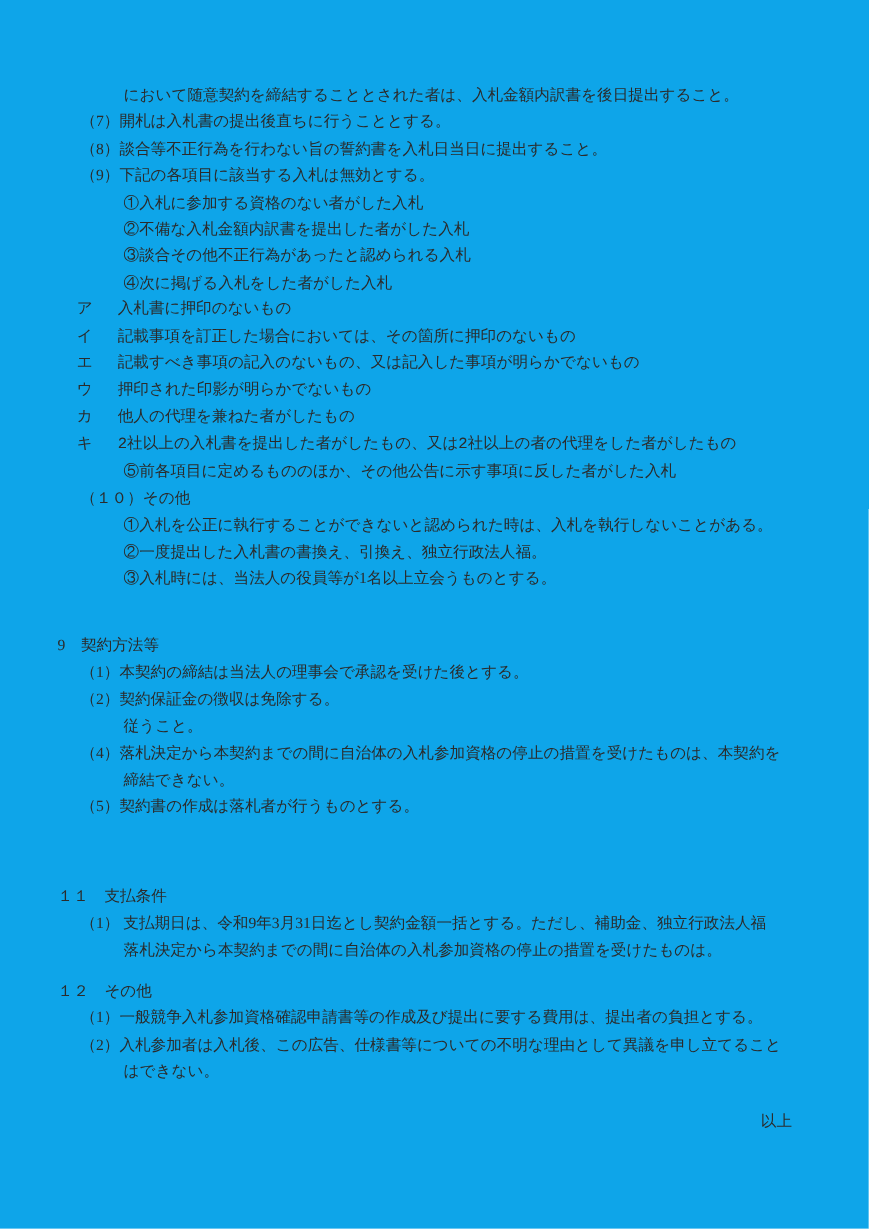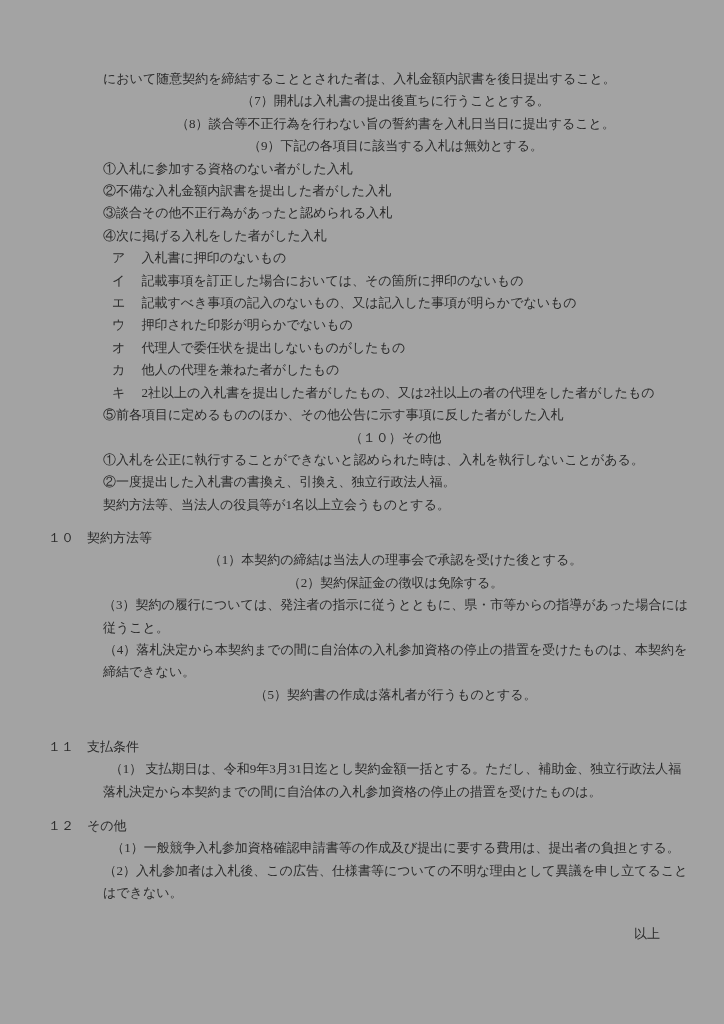--- a/index.html
+++ b/index.html
@@ -1,36 +1,36 @@
 <!DOCTYPE html>
 <html lang="ja"><head>
 <meta charset="utf-8">
 <style>
   html,body{margin:0;padding:0;background:#ffffff;}
   .page{
     position:relative;
     width:724px;height:1024px;
-    background:#a3a3a3;
+    background:#0ea5e9;
     font-family:"Liberation Serif","DejaVu Serif",serif;
     font-size:13px;
     line-height:22.4px;
     color:#2b2b2b;
     overflow:hidden;
   }
   .blocks{position:absolute;inset:0;}
   .block{position:absolute;left:0;width:724px;}
   .block:nth-child(1){top:68px;}
   .block:nth-child(2){top:527px;}
   .block:nth-child(3){top:725px;margin-top:11px;}
   .block:nth-child(4){top:815px;}
   .line{white-space:pre;}
   .ind-section{padding-left:48px;}
-  .ind-num{padding-left:67px;text-align:center;}
+  .ind-num{padding-left:67px;}
   .ind-body{padding-left:103px;}
-  .ind-kana{padding-left:112px;}
+  .ind-kana{padding-left:64px;font-family:Liberation Mono, monospace;}
   .closing{
     position:absolute;
     top:923px;
     right:64px;
     line-height:22.4px;
   }
 </style>
 </head>
 <body>
 
@@ -42,34 +42,32 @@
         <div class="line ind-num">（8）談合等不正行為を行わない旨の誓約書を入札日当日に提出すること。</div>
         <div class="line ind-num">（9）下記の各項目に該当する入札は無効とする。</div>
         <div class="line ind-body">①入札に参加する資格のない者がした入札</div>
         <div class="line ind-body">②不備な入札金額内訳書を提出した者がした入札</div>
         <div class="line ind-body">③談合その他不正行為があったと認められる入札</div>
         <div class="line ind-body">④次に掲げる入札をした者がした入札</div>
         <div class="line ind-kana">ア　 入札書に押印のないもの</div>
         <div class="line ind-kana">イ　 記載事項を訂正した場合においては、その箇所に押印のないもの</div>
         <div class="line ind-kana">エ　 記載すべき事項の記入のないもの、又は記入した事項が明らかでないもの</div>
         <div class="line ind-kana">ウ　 押印された印影が明らかでないもの</div>
-        <div class="line ind-kana">オ　 代理人で委任状を提出しないものがしたもの</div>
         <div class="line ind-kana">カ　 他人の代理を兼ねた者がしたもの</div>
         <div class="line ind-kana">キ　 2社以上の入札書を提出した者がしたもの、又は2社以上の者の代理をした者がしたもの</div>
         <div class="line ind-body">⑤前各項目に定めるもののほか、その他公告に示す事項に反した者がした入札</div>
         <div class="line ind-num">（１０）その他</div>
         <div class="line ind-body">①入札を公正に執行することができないと認められた時は、入札を執行しないことがある。</div>
         <div class="line ind-body">②一度提出した入札書の書換え、引換え、独立行政法人福。</div>
-        <div class="line ind-body">契約方法等、当法人の役員等が1名以上立会うものとする。</div>
+        <div class="line ind-body">③入札時には、当法人の役員等が1名以上立会うものとする。</div>
       </div>
       <div class="block">
-        <div class="line ind-section">１０　契約方法等</div>
+        <div class="line ind-section">9　契約方法等</div>
         <div class="line ind-num">（1）本契約の締結は当法人の理事会で承認を受けた後とする。</div>
         <div class="line ind-num">（2）契約保証金の徴収は免除する。</div>
-        <div class="line ind-num">（3）契約の履行については、発注者の指示に従うとともに、県・市等からの指導があった場合には</div>
         <div class="line ind-body">従うこと。</div>
         <div class="line ind-num">（4）落札決定から本契約までの間に自治体の入札参加資格の停止の措置を受けたものは、本契約を</div>
         <div class="line ind-body">締結できない。</div>
         <div class="line ind-num">（5）契約書の作成は落札者が行うものとする。</div>
       </div>
       <div class="block">
         <div class="line ind-section">１１　支払条件</div>
         <div class="line ind-num">（1） 支払期日は、令和9年3月31日迄とし契約金額一括とする。ただし、補助金、独立行政法人福</div>
         <div class="line ind-body">落札決定から本契約までの間に自治体の入札参加資格の停止の措置を受けたものは。</div>
       </div>

